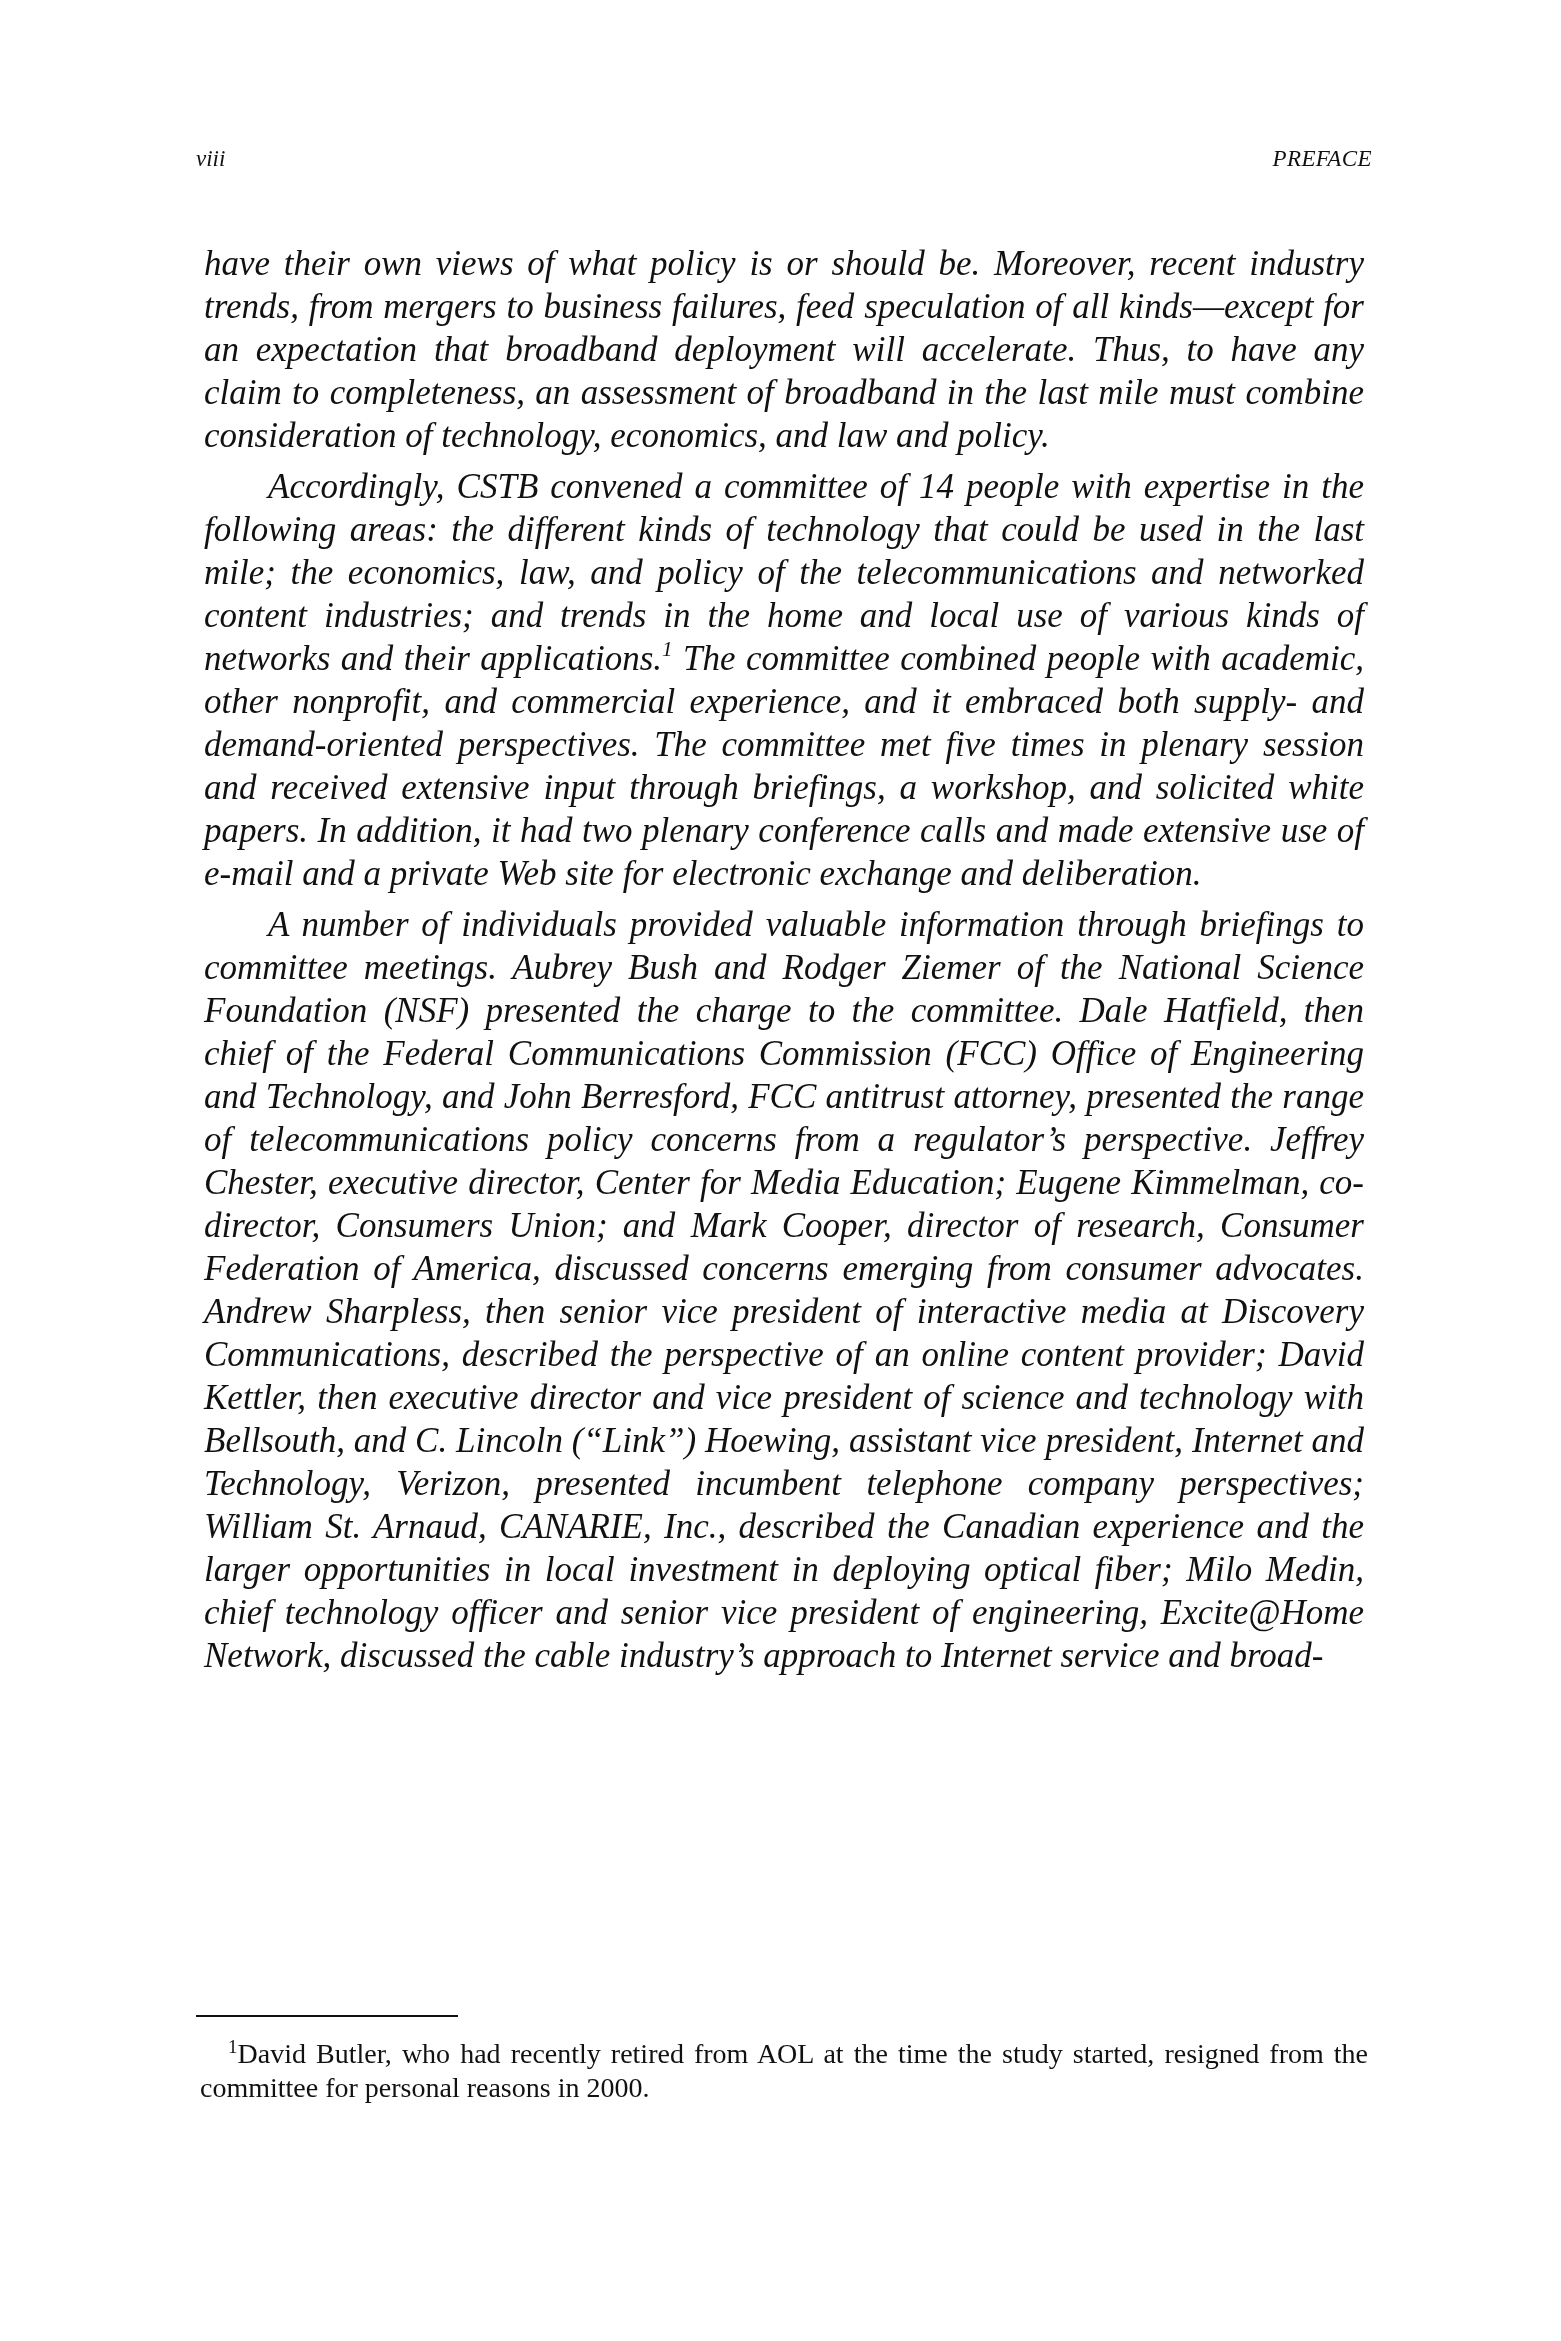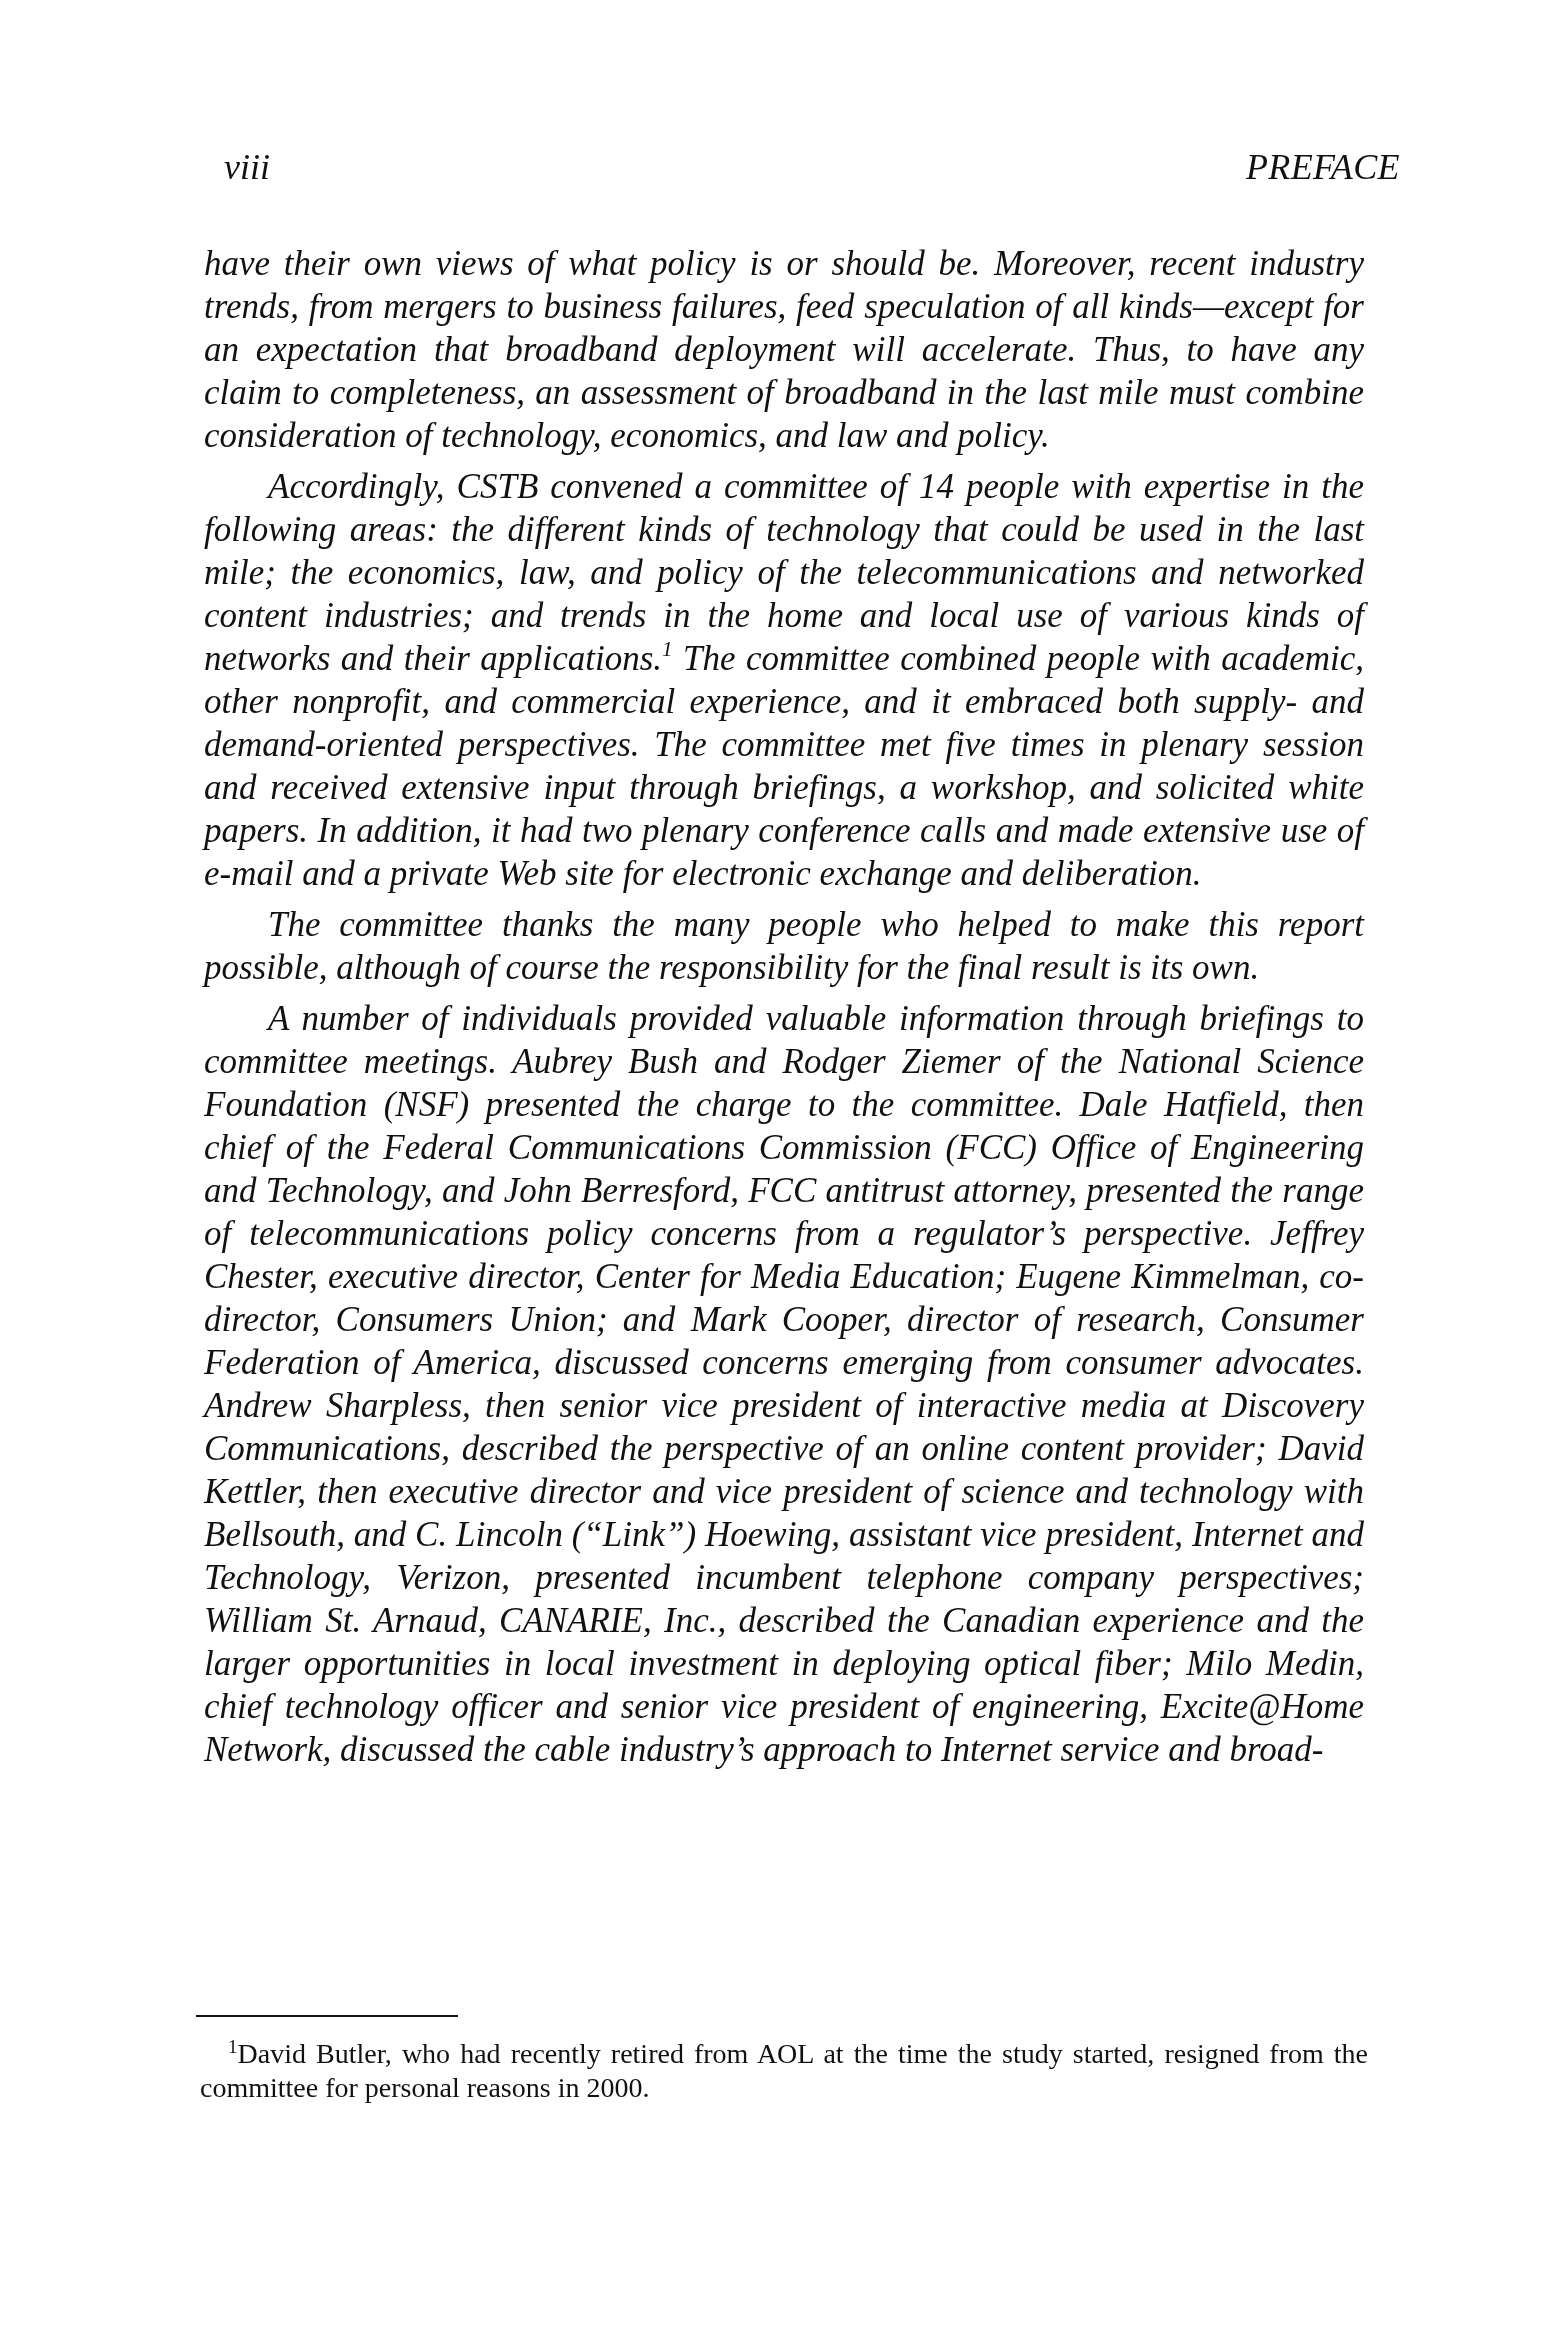--- a/index.html
+++ b/index.html
@@ -1,18 +1,18 @@
 <!DOCTYPE html>
 <html style="font-size:14px"><head>
 <meta charset="utf-8">
 <style>
   html, body { margin: 0; padding: 0; background: #ffffff; }
   body { width: 1561px; height: 2342px; position: relative; overflow: hidden; color: #111; }
   .page { position: absolute; left: 196px; top: 0; width: 1176px; font-family: "Liberation Serif", "DejaVu Serif", serif; }
-  .running-head { position: absolute; top: 146px; left: 0; width: 1176px; height: 38px; font-style: italic; font-size: 36px; margin-left: 28px; }
+  .running-head { position: absolute; top: 146px; left: 0; width: 1176px; height: 38px; font-style: italic; font-size: 23px; }
   .running-head .folio { position: absolute; left: 0; top: 0; }
   .running-head .section { position: absolute; right: 0; top: 0; letter-spacing: 0.4px; font-style: italic; }
   .body-text { position: absolute; top: 234px; left: 0; width: 1176px; font-size: 35px; line-height: 43px; text-align: justify; hyphens: manual; }
   .body-text p { margin: 8px; font-style: italic; }
   .body-text p.indent { text-indent: 64px; }
   sup.fnref { font-size: 21px; line-height: 0; vertical-align: super; position: relative; top: -1.7px; }
   .footnote-rule { position: absolute; top: 2015px; left: 0; width: 262px; height: 0; border-top: 2.6px solid #111; }
   .footnotes { position: absolute; top: 2033px; left: 0; width: 1176px; font-size: 28px; line-height: 34px; text-align: justify; }
   .footnotes p { margin: 4px; text-indent: 28px; }
   .footnotes sup { font-size: 19px; line-height: 0; vertical-align: super; }
@@ -23,21 +23,20 @@
 <div class="page">
 
   <div class="running-head">
     <span class="folio">viii</span>
     <span class="section">PREFACE</span>
   </div>
 
   <div class="body-text">
     <p>have their own views of what policy is or should be. Moreover, recent industry trends, from mergers to business failures, feed speculation of all kinds—except for an expectation that broadband deployment will accel­erate. Thus, to have any claim to completeness, an assessment of broad­band in the last mile must combine consideration of technology, econom­ics, and law and policy.</p>
     <p class="indent"><span>Accordingly, CSTB convened a committee of 14 people with expertise in the following areas: the different kinds of technology that could be used in the last mile; the economics, law, and policy of the telecommuni­cations and networked content industries; and trends in the home and local use of various kinds of networks and their applications.</span><sup class="fnref">1</sup><span> The com­mittee combined people with academic, other nonprofit, and commercial experience, and it embraced both supply- and demand-oriented perspec­tives. The committee met five times in plenary session and received exten­sive input through briefings, a workshop, and solicited white papers. In addition, it had two plenary conference calls and made extensive use of e-mail and a private Web site for electronic exchange and deliberation.</span></p>
-    <p class="indent">The committee thanks the many people who helped to make this report possible, although of course the responsibility for the final result is its own.</p>
     <p class="indent">A number of individuals provided valuable information through briefings to committee meetings. Aubrey Bush and Rodger Ziemer of the National Science Foundation (NSF) presented the charge to the commit­tee. Dale Hatfield, then chief of the Federal Communications Commission (FCC) Office of Engineering and Technology, and John Berresford, FCC antitrust attorney, presented the range of telecommunications policy con­cerns from a regulator’s perspective. Jeffrey Chester, executive director, Center for Media Education; Eugene Kimmelman, co-director, Consum­ers Union; and Mark Cooper, director of research, Consumer Federation of America, discussed concerns emerging from consumer advocates. An­drew Sharpless, then senior vice president of interactive media at Discov­ery Communications, described the perspective of an online content pro­vider; David Kettler, then executive director and vice president of science and technology with Bellsouth, and C. Lincoln (“Link”) Hoewing, assis­tant vice president, Internet and Technology, Verizon, presented incum­bent telephone company perspectives; William St. Arnaud, CANARIE, Inc., described the Canadian experience and the larger opportunities in local investment in deploying optical fiber; Milo Medin, chief technology officer and senior vice president of engineering, Excite@Home Network, discussed the cable industry’s approach to Internet service and broad-</p>
   </div>
 
   <div class="footnote-rule"></div>
 
   <div class="footnotes">
     <p><sup>1</sup><span>David Butler, who had recently retired from AOL at the time the study started, resigned from the committee for personal reasons in 2000.</span></p>
   </div>
 
 </div>

